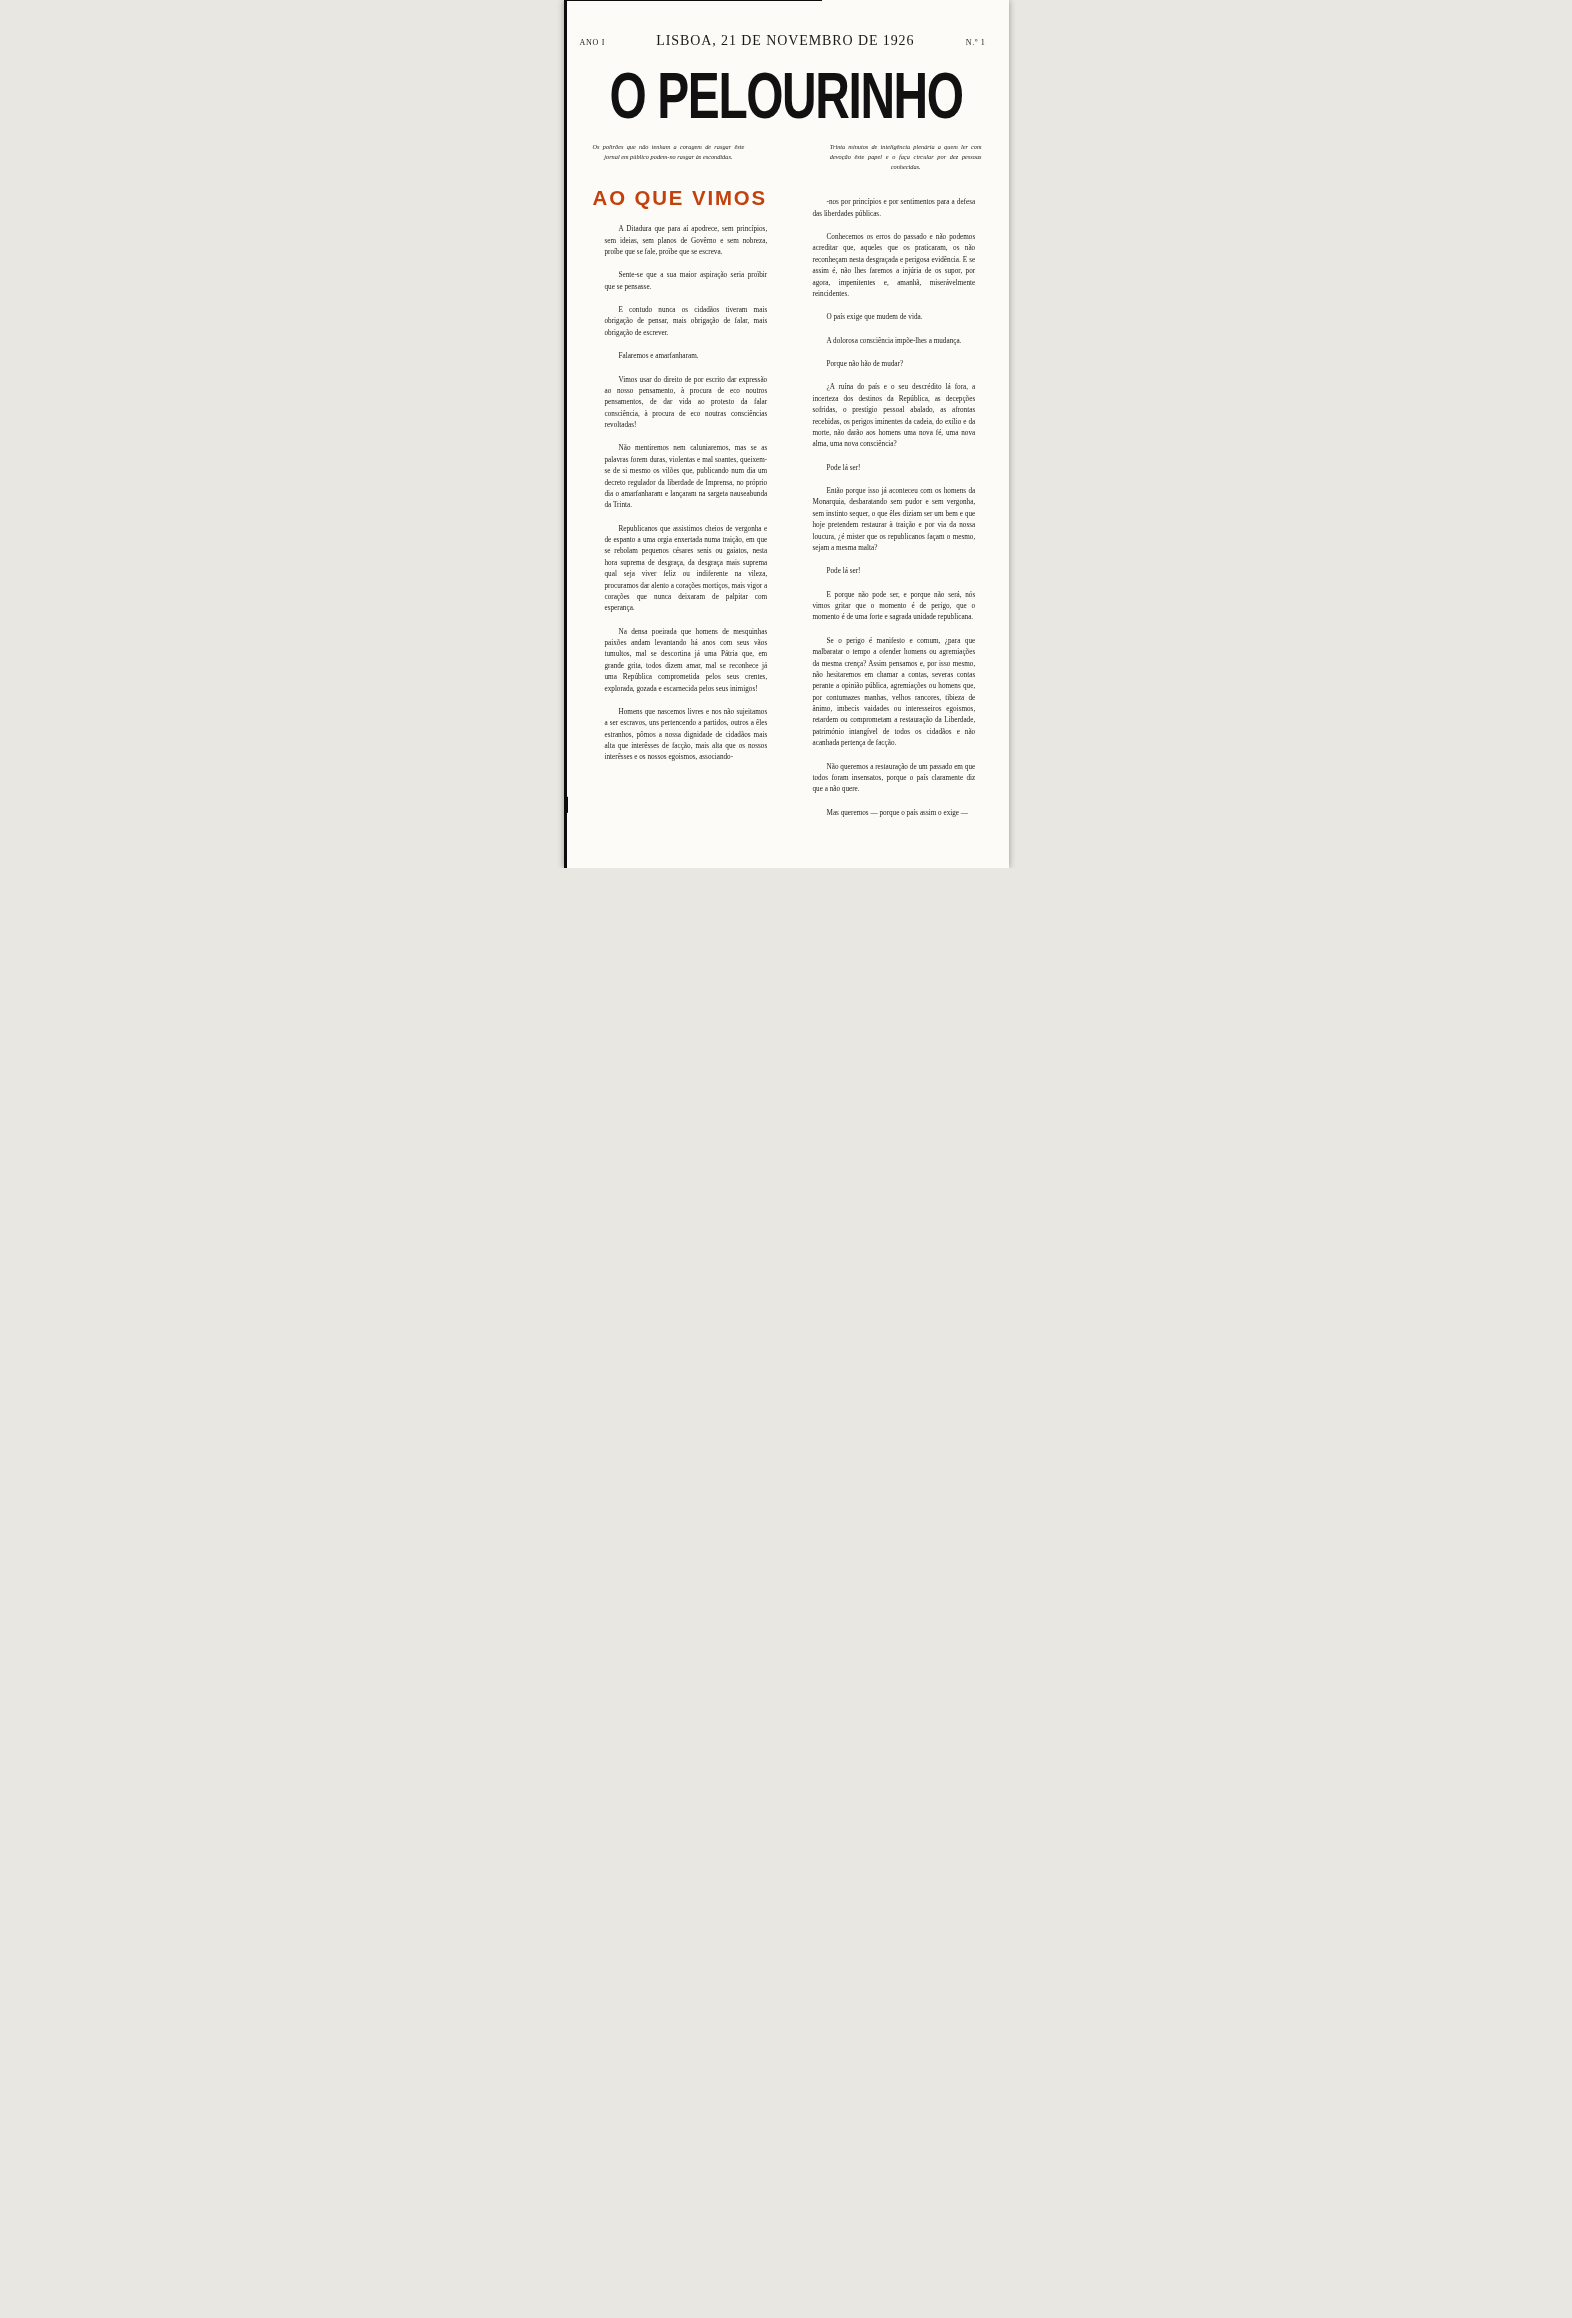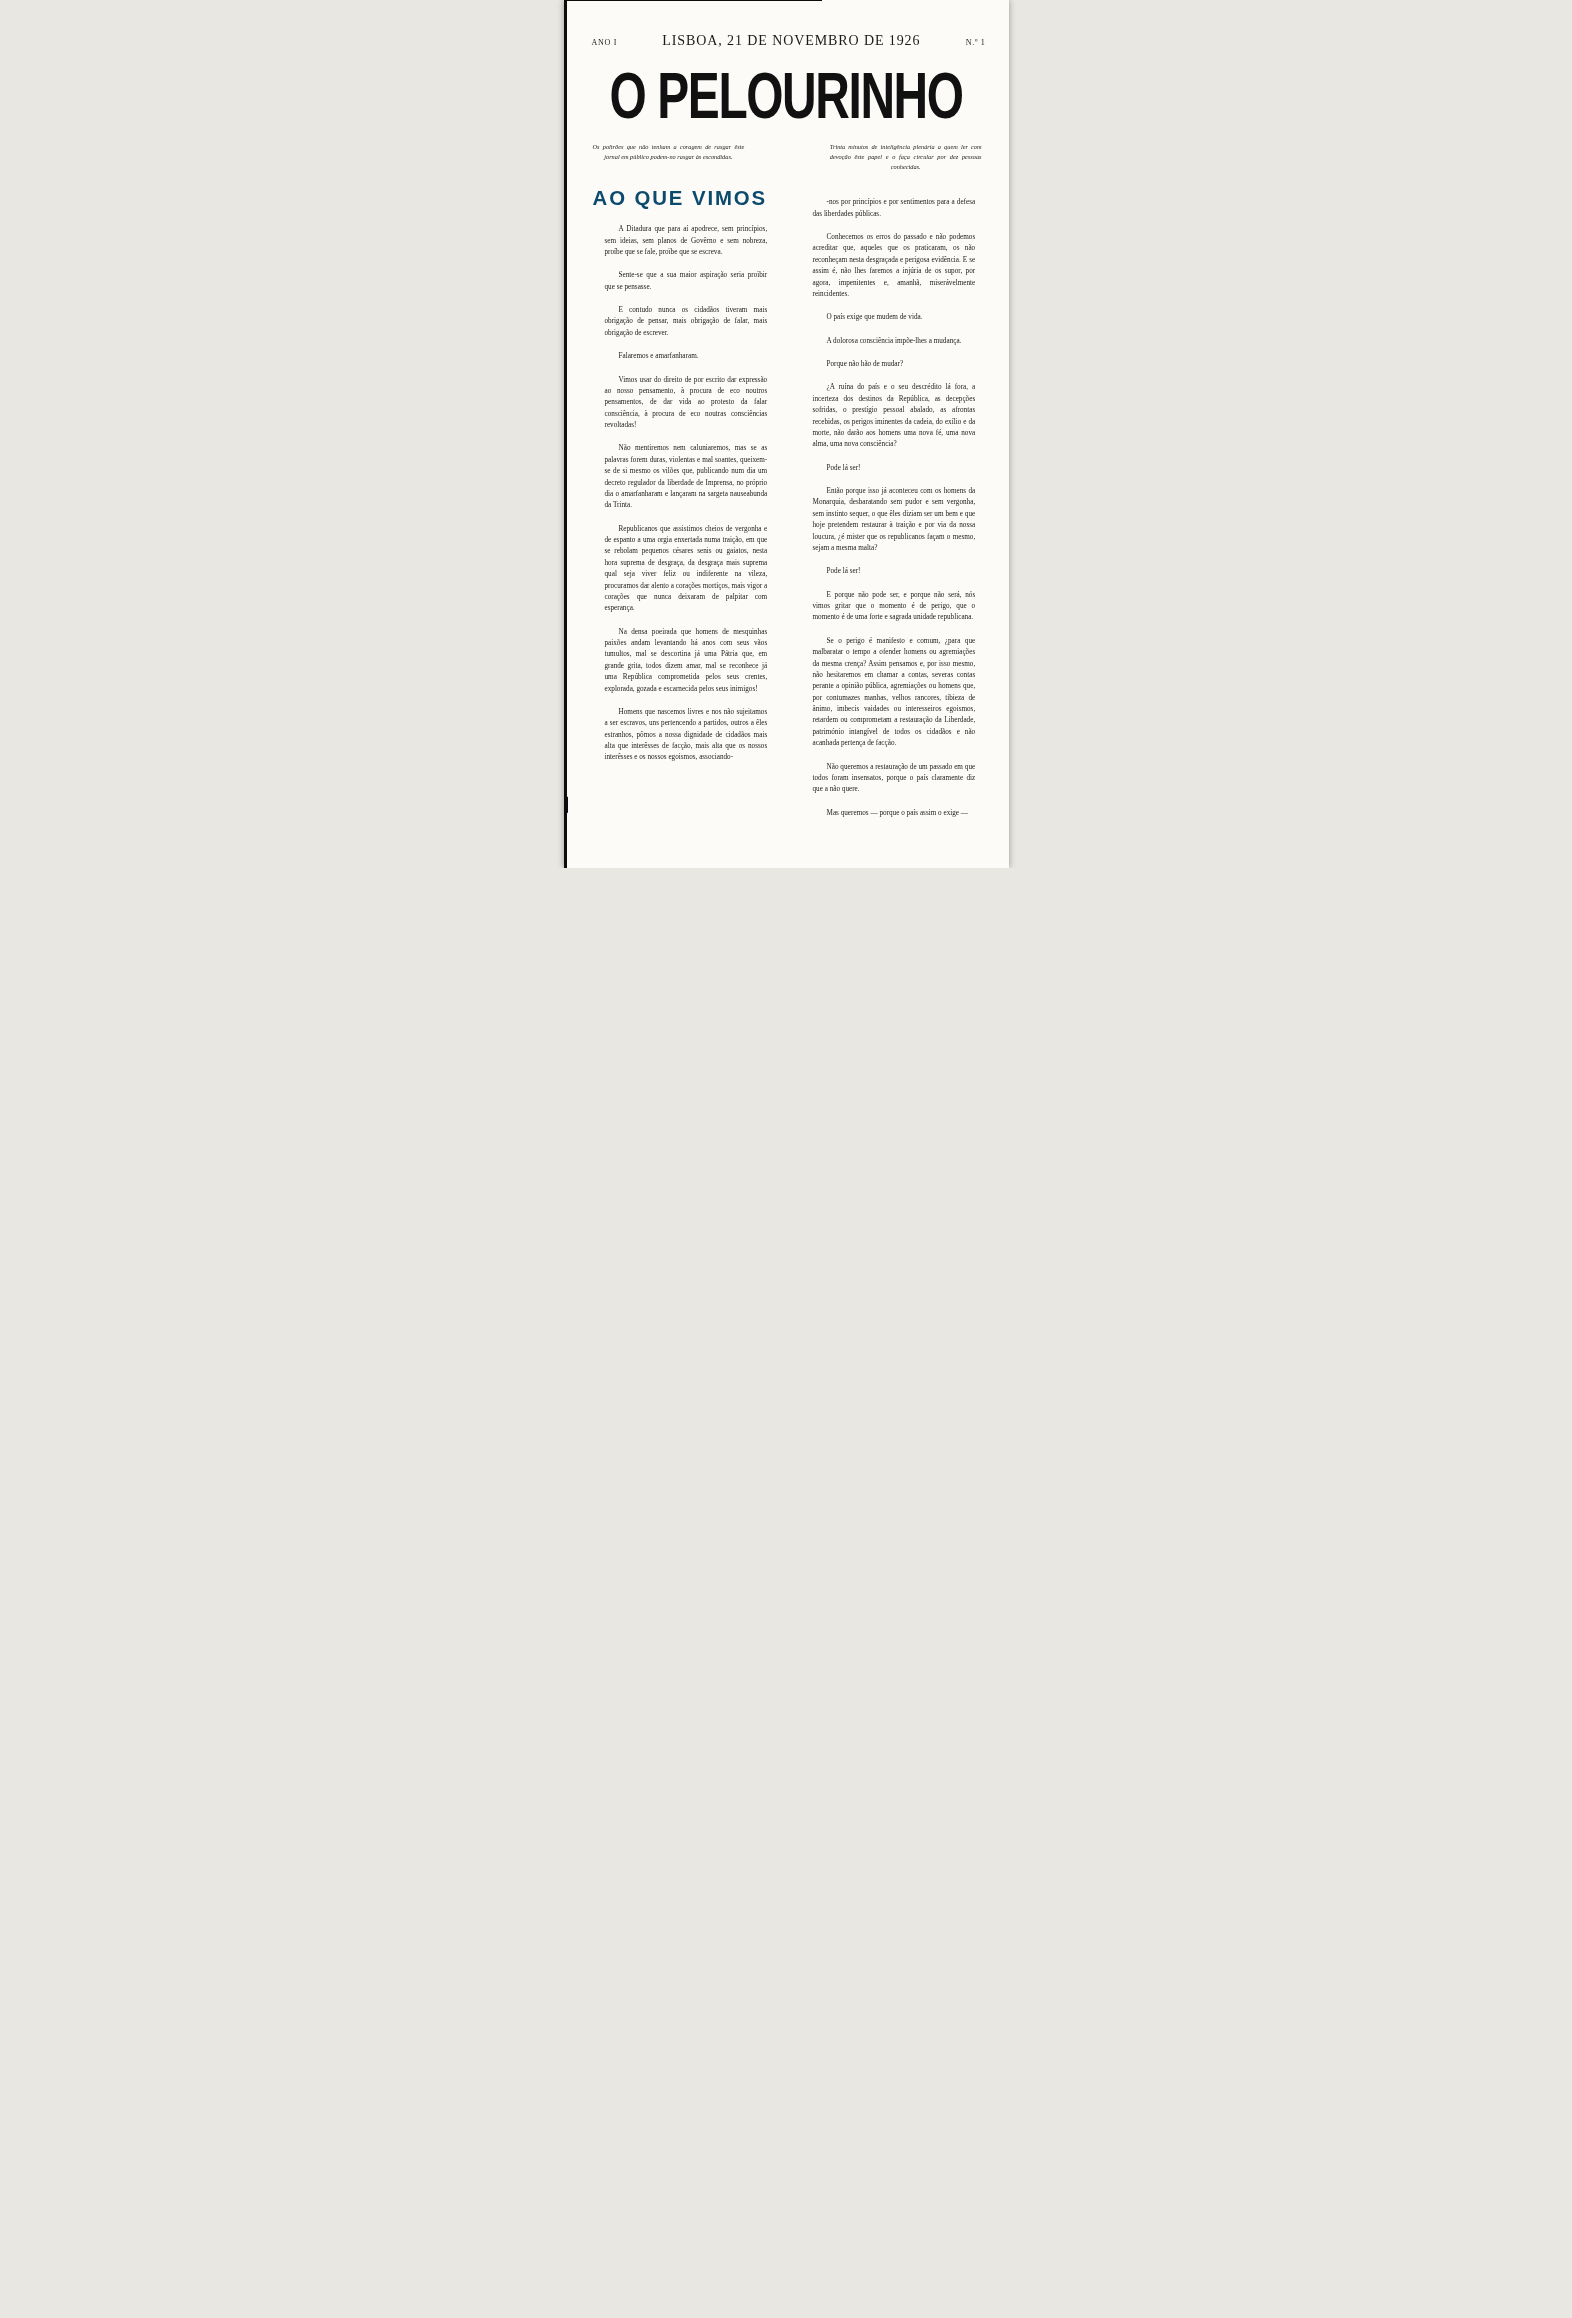--- a/index.html
+++ b/index.html
@@ -30,21 +30,21 @@
   }
   .edge-bottom-tick {
     position: absolute; left: 0.9px; bottom: 55px;
     width: 3.7px; height: 16px; background: #0c0c0c;
     transform: skewY(-8deg);
   }
   .dateline {
     display: flex;
     justify-content: space-between;
     align-items: baseline;
-    padding: 33px 23px 0 28px;
+    padding: 33px 23px 0 16px;
     letter-spacing: 0.7px;
   }
   .dateline .side { font-size: 8px; }
   .dateline .center { font-size: 14px; letter-spacing: 0.9px; }
   .masthead {
     height: 73px;
     margin-top: 8px;
     text-align: center;
     overflow: visible;
   }
@@ -79,21 +79,21 @@
     gap: 21.3px;
     padding: 14px 21.3px 37px 29px;
   }
   .col { flex: 1 1 0; min-width: 0; }
   .article-title {
     margin: 1.9px 0 14px 0;
     font-family: "Liberation Sans", sans-serif;
     font-weight: bold;
     font-size: 20.4px;
     letter-spacing: 1.9px;
-    color: #0c4a6e;
+    color: #c2410c;
     white-space: nowrap;
   }
   .para {
     margin: 12px;
     font-size: 7.2px;
     line-height: 1.58;
     text-align: justify;
     text-indent: 14px;
   }
   .para .italic { }

